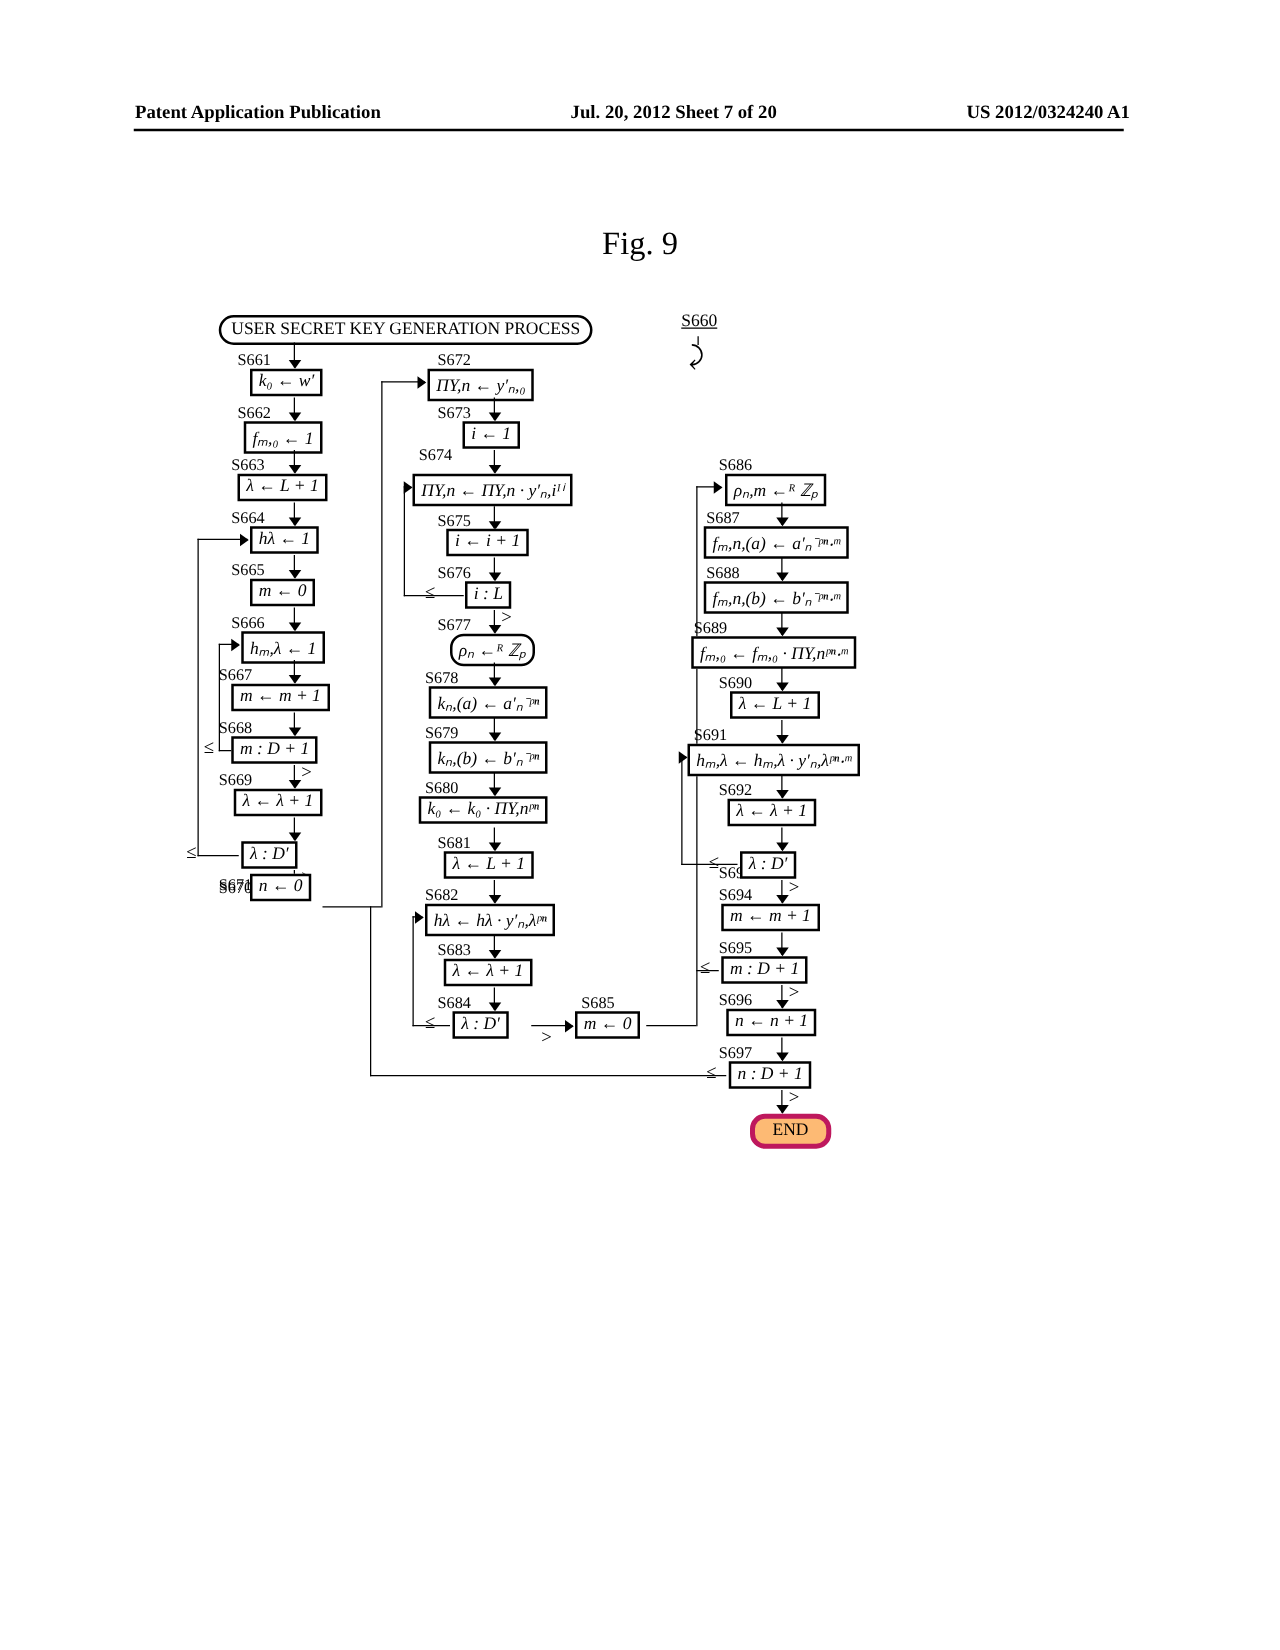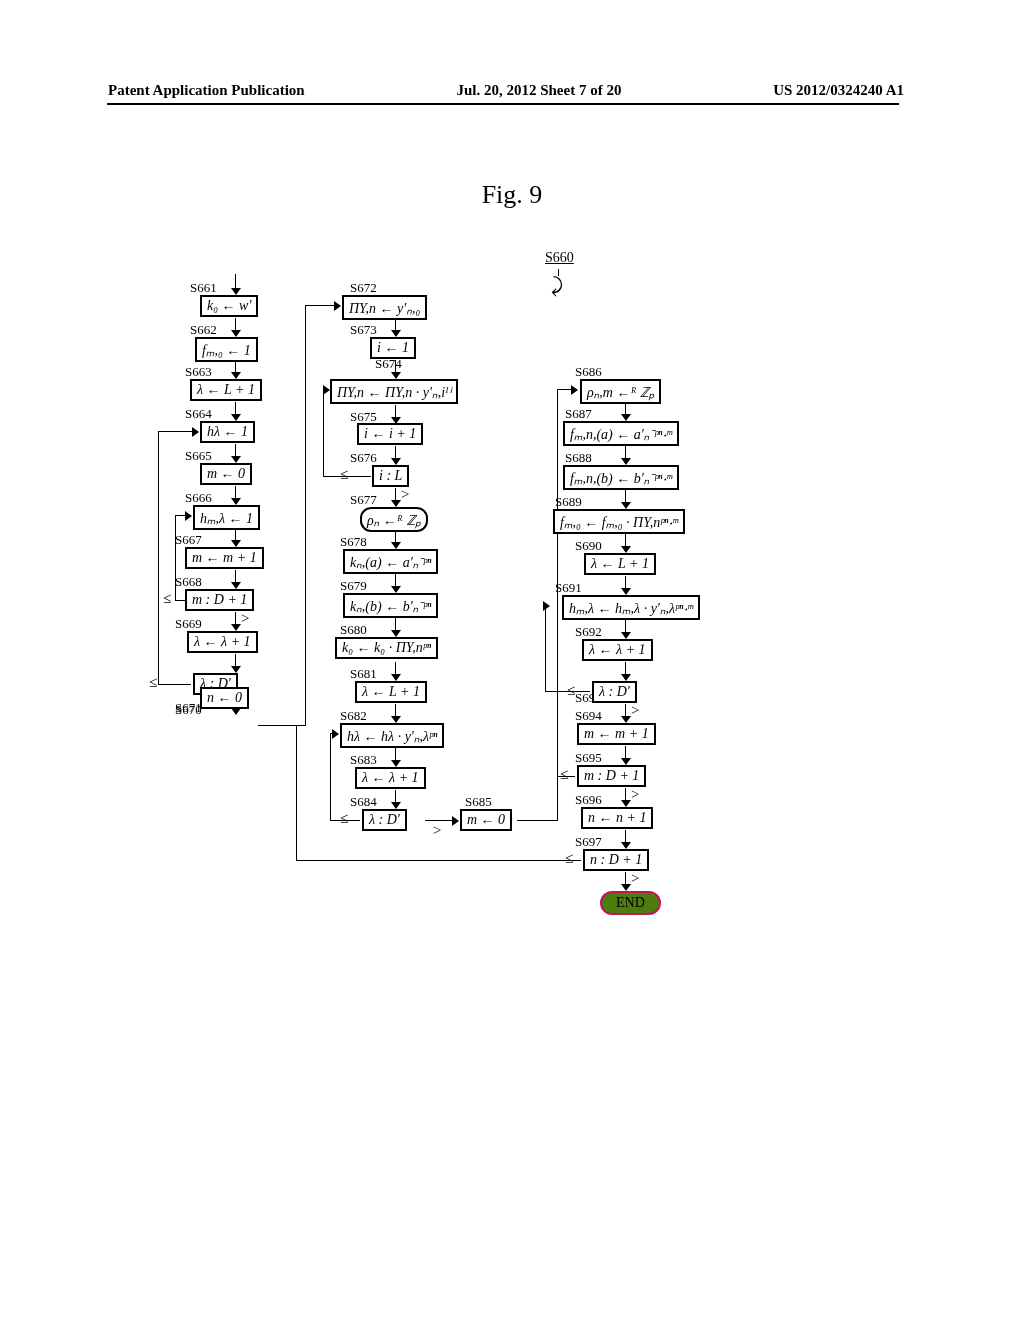--- a/index.html
+++ b/index.html
@@ -58,25 +58,25 @@
     border: 2px solid black;
     padding: 1px 5px;
     font-size: 14px;
     background: white;
     font-family: "Times New Roman", serif;
     font-style: italic;
     white-space: nowrap;
   }
   .end-box {
     position: absolute;
-    border: 2px solid #be185d;
+    border: 4px solid #be185d;
     border-radius: 12px;
     padding: 2px 14px;
     font-size: 14px;
-    background: #4d7c0f;
+    background: #fdba74;
   }
   .step-label {
     position: absolute;
     font-size: 13px;
     font-family: "Times New Roman", serif;
   }
   .s660-label {
     position: absolute;
     font-size: 14px;
     text-decoration: underline;
@@ -131,20 +131,21 @@
   <span>Patent Application Publication</span>
   <span>Jul. 20, 2012  Sheet 7 of 20</span>
   <span>US 2012/0324240 A1</span>
 </div>
 <div class="header-line"></div>
 
 <div class="figure-title">Fig. 9</div>
 
 <div class="diagram">
 
+  <div class="start-box">USER SECRET KEY GENERATION PROCESS</div>
   <div class="s660-label" style="top:-2px; left:400px;">S660</div>
   <div class="vline" style="top:17px; left:413px; height:7px;"></div>
   <div style="position:absolute; top:22px; left:406px; font-size:20px; font-family: 'Times New Roman';">⤸</div>
 
   <div class="arrow-down" style="top:22px; left:90px; height:20px;"></div>
   <div class="step-label" style="top:28px; left:45px;">S661</div>
   <div class="step-box" style="top:43px; left:55px;">k₀ ← w′</div>
 
   <div class="arrow-down" style="top:66px; left:90px; height:18px;"></div>
   <div class="step-label" style="top:70px; left:45px;">S662</div>
@@ -187,35 +188,35 @@
   <div class="step-label" style="top:406px; left:30px;margin-top:44px;">S670</div>
   <div class="step-box" style="top:421px; left:48px;">λ : D′</div>
   <div class="cmp-label" style="top:422px; left:4px;">≤</div>
   <div class="hline" style="top:432px; left:13px; width:33px;"></div>
   <div class="vline" style="top:179px; left:13px; height:254px;"></div>
   <div class="arrow-right" style="top:179px; left:13px; width:40px;"></div>
 
   <div class="arrow-down" style="top:444px; left:90px; height:18px;"></div>
   <div class="cmp-label" style="top:442px; left:96px;">&gt;</div>
   <div class="step-label" style="top:448px; left:30px;">S671</div>
-  <div class="step-box" style="top:435px; left:55px;">n ← 0</div>
+  <div class="step-box" style="top:447px; left:55px;">n ← 0</div>
 
   <div class="hline" style="top:473px; left:113px; width:47px;"></div>
   <div class="vline" style="top:53px; left:160px; height:421px;"></div>
   <div class="arrow-right" style="top:53px; left:160px; width:35px;"></div>
 
   <div class="step-label" style="top:28px; left:205px;">S672</div>
   <div class="step-box" style="top:43px; left:197px;">Π​Y,n ← y′ₙ​,₀</div>
 
   <div class="arrow-down" style="top:66px; left:250px; height:18px;"></div>
   <div class="step-label" style="top:70px; left:205px;">S673</div>
   <div class="step-box" style="top:85px; left:225px;">i ← 1</div>
 
   <div class="arrow-down" style="top:108px; left:250px; height:18px;"></div>
-  <div class="step-label" style="top:104px; left:190px;margin-left:40px;">S674</div>
+  <div class="step-label" style="top:104px; left:190px;">S674</div>
   <div class="step-box" style="top:127px; left:185px;">Π​Y,n ← Π​Y,n · y′ₙ,iᴵⁱ</div>
 
   <div class="arrow-down" style="top:153px; left:250px; height:18px;"></div>
   <div class="step-label" style="top:157px; left:205px;">S675</div>
   <div class="step-box" style="top:171px; left:212px;">i ← i + 1</div>
 
   <div class="arrow-down" style="top:194px; left:250px; height:18px;"></div>
   <div class="step-label" style="top:198px; left:205px;">S676</div>
   <div class="step-box" style="top:213px; left:227px;">i : L</div>
   <div class="cmp-label" style="top:214px; left:195px;">≤</div>
@@ -283,21 +284,21 @@
   <div class="arrow-down" style="top:238px; left:480px; height:18px;"></div>
   <div class="step-label" style="top:242px; left:410px;">S689</div>
   <div class="step-box" style="top:257px; left:408px;">fₘ,₀ ← fₘ,₀ · Π​Y,nᵖⁿ‧ᵐ</div>
 
   <div class="arrow-down" style="top:282px; left:480px; height:18px;"></div>
   <div class="step-label" style="top:286px; left:430px;">S690</div>
   <div class="step-box" style="top:301px; left:439px;">λ ← L + 1</div>
 
   <div class="arrow-down" style="top:324px; left:480px; height:18px;"></div>
   <div class="step-label" style="top:328px; left:410px;">S691</div>
-  <div class="step-box" style="top:343px; left:405px;margin-left:12px;">hₘ,λ ← hₘ,λ · y′ₙ,λᵖⁿ‧ᵐ</div>
+  <div class="step-box" style="top:343px; left:405px;">hₘ,λ ← hₘ,λ · y′ₙ,λᵖⁿ‧ᵐ</div>
 
   <div class="arrow-down" style="top:368px; left:480px; height:18px;"></div>
   <div class="step-label" style="top:372px; left:430px;">S692</div>
   <div class="step-box" style="top:387px; left:437px;">λ ← λ + 1</div>
 
   <div class="arrow-down" style="top:410px; left:480px; height:18px;"></div>
   <div class="step-label" style="top:438px; left:430px;">S693</div>
   <div class="step-box" style="top:429px; left:447px;">λ : D′</div>
   <div class="cmp-label" style="top:430px; left:422px;">≤</div>
   <div class="hline" style="top:439px; left:400px; width:45px;"></div>

